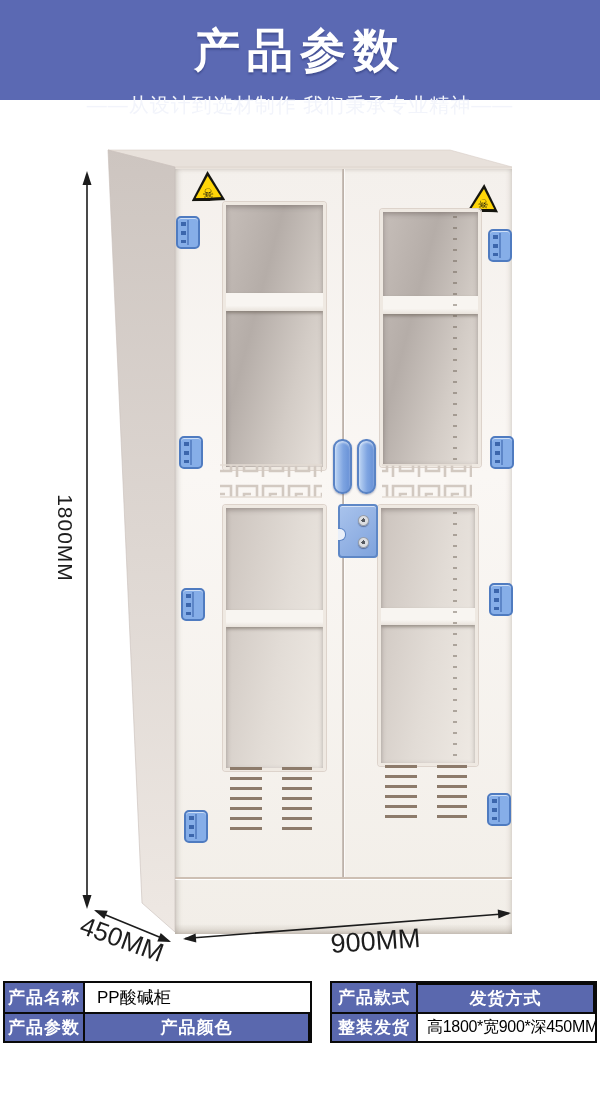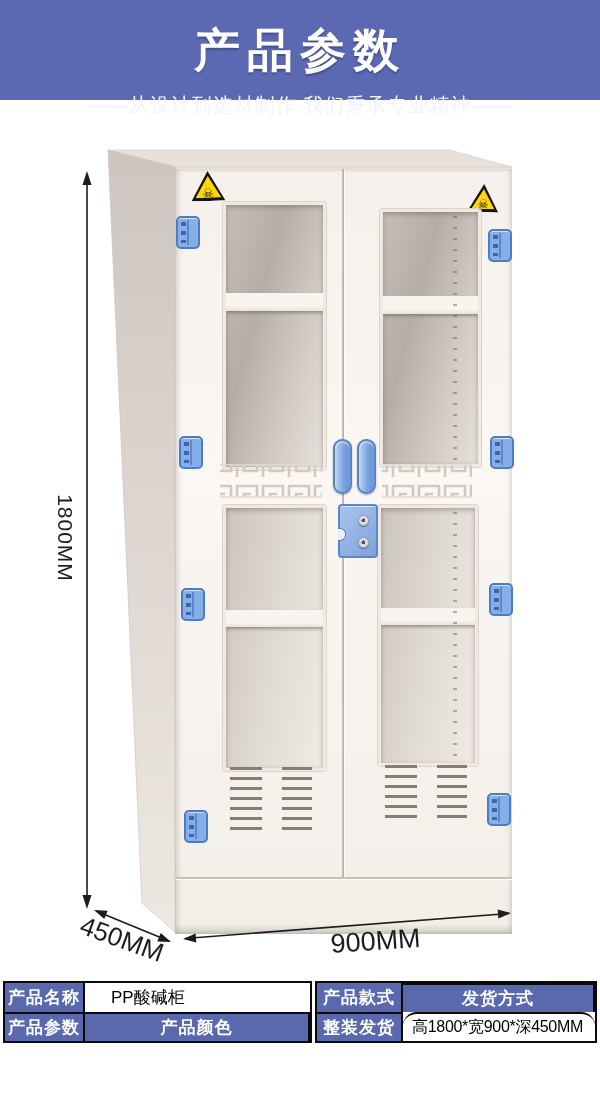--- a/index.html
+++ b/index.html
@@ -61,29 +61,29 @@
   .tri-inner{position:absolute;left:4px;top:5px;right:4px;bottom:3px;background:#ffd608;
              clip-path:polygon(50% 0,100% 100%,0 100%);}
   .tri-glyph{position:absolute;left:0;right:0;bottom:1px;text-align:center;font-size:13px;line-height:13px;color:#14140e;}
 
   .dim-label{position:absolute;color:#1d1d1d;text-align:center;z-index:6;}
   .dim-h{left:10px;top:526px;width:110px;height:24px;font-size:21px;letter-spacing:1px;transform:rotate(90deg);}
   .dim-d{left:68px;top:924px;width:108px;height:30px;font-size:26px;transform:rotate(20deg);}
   .dim-w{left:303px;top:926px;width:145px;height:30px;font-size:27px;transform:rotate(-4deg);}
 
   
-  .spec{position:absolute;left:3px;top:981px;width:594px;display:flex;gap:3px;z-index:7;}
+  .spec{position:absolute;left:3px;top:981px;width:594px;display:flex;gap:18px;z-index:7;}
   .subtable{display:grid;grid-auto-rows:29px;border:2px solid #0a0a0a;background:#fff;}
   .subtable.left{width:305px;grid-template-columns:80px 1fr;}
   .subtable.right{flex:1;grid-template-columns:86px 1fr;}
   .cell{display:flex;align-items:center;font-size:17px;box-sizing:border-box;overflow:hidden;white-space:nowrap;}
   .cell.lbl{background:#5a68ae;color:#fff;font-weight:bold;justify-content:center;letter-spacing:1px;border-right:2px solid #0a0a0a;}
-  .cell.val{color:#000;padding-left:26px;}
+  .cell.val{color:#000;padding-left:12px;}
   .cell.r2{border-top:2px solid #0a0a0a;}
-  .cell.size-val{font-size:16px;letter-spacing:-0.3px;padding-left:9px;border-radius:14px;}
+  .cell.size-val{font-size:16px;letter-spacing:-0.3px;padding-left:9px;}
 </style>
 </head>
 <body>
 
 <div class="page">
 
   <div class="header">
     <h1 class="title">产品参数</h1>
     <div class="subtitle">——从设计到选材制作 我们秉承专业精神——</div>
   </div>

